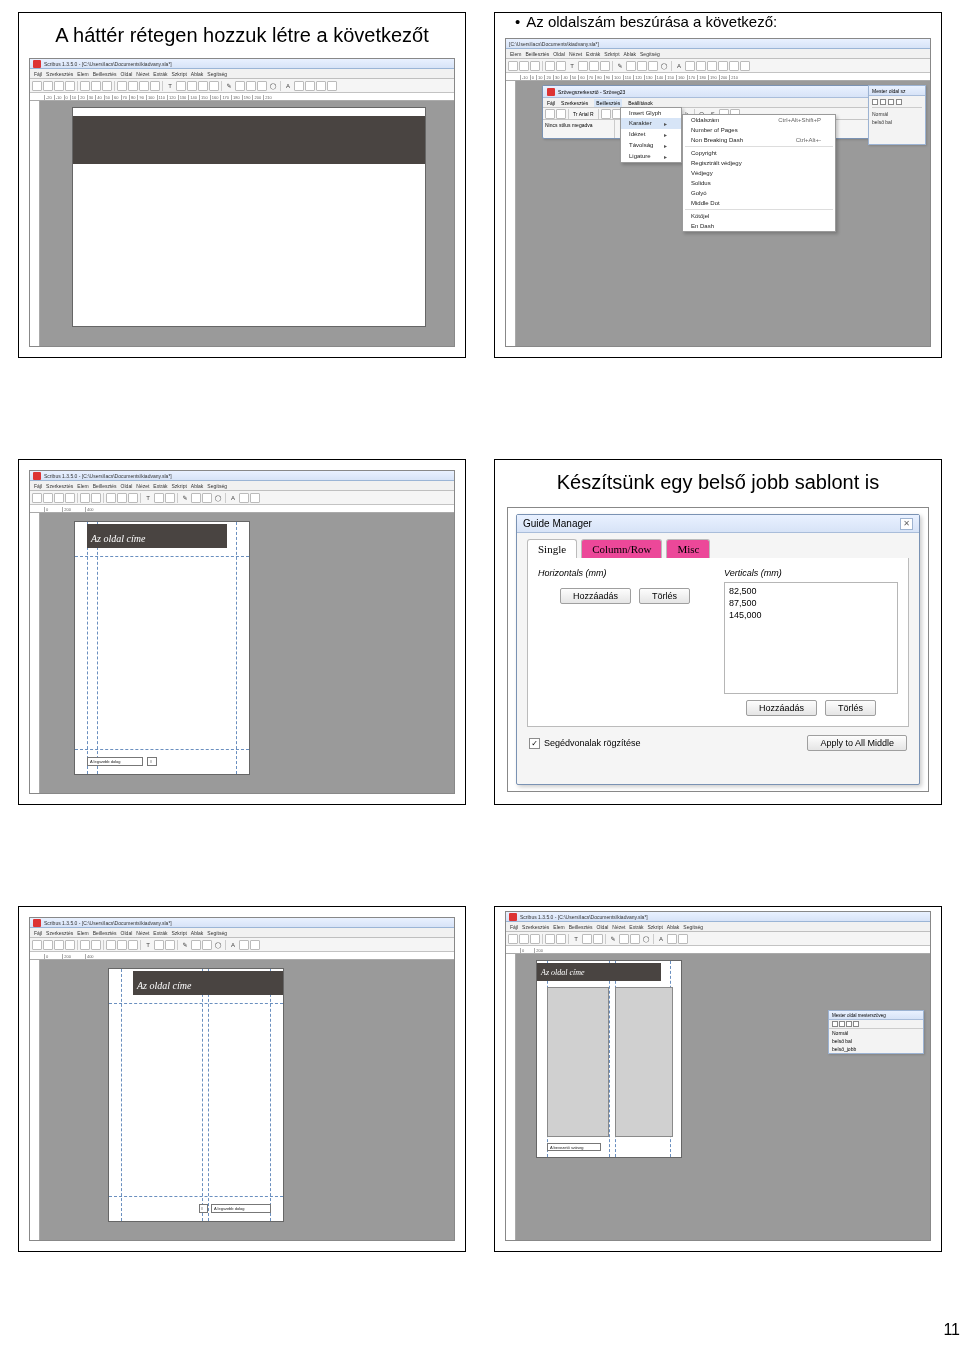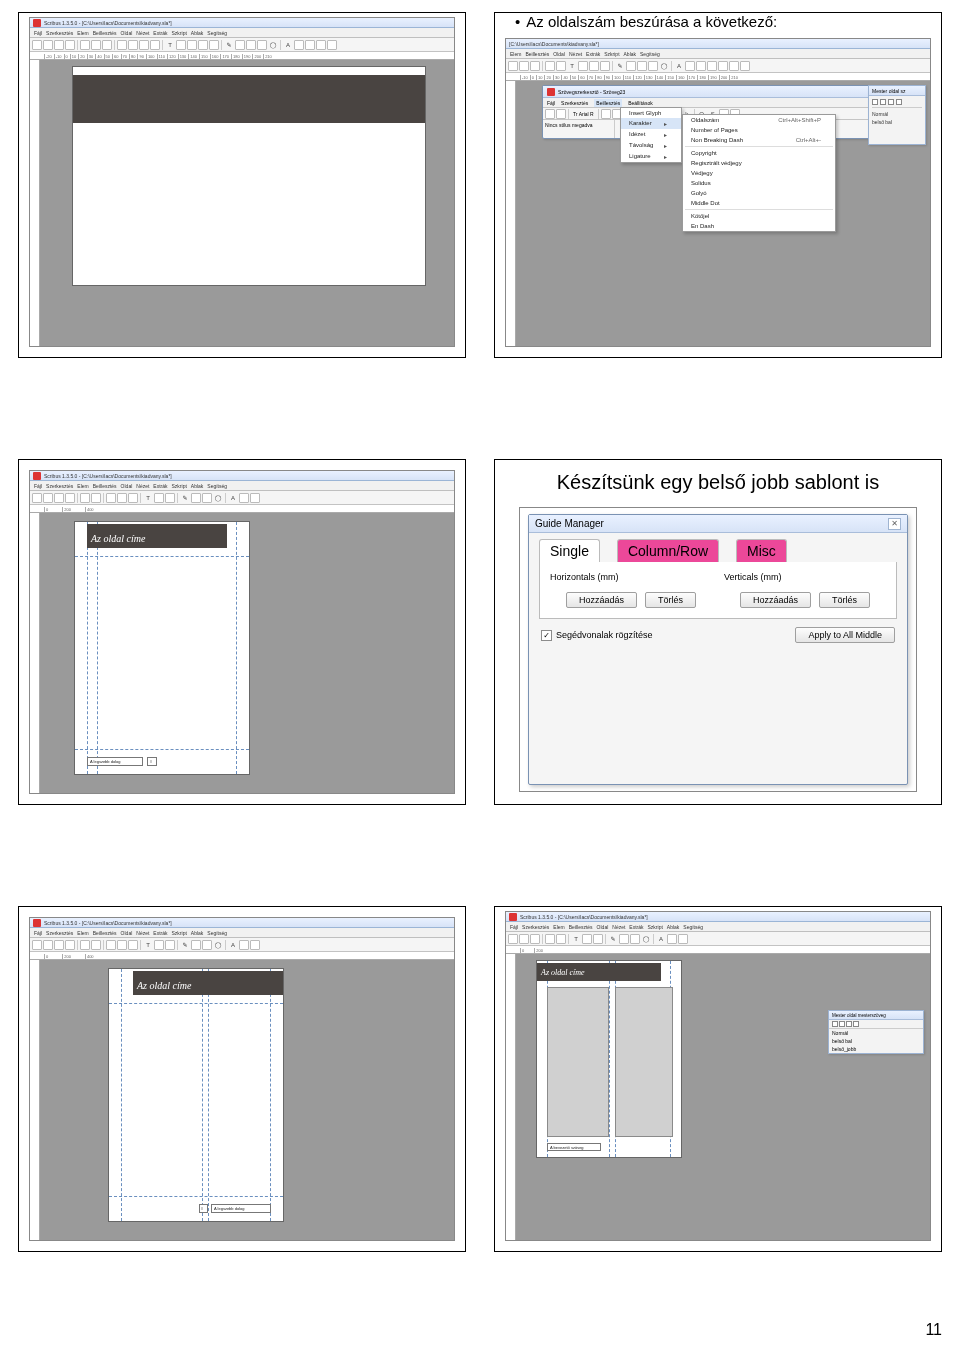--- a/index.html
+++ b/index.html
@@ -145,62 +145,63 @@
     border-radius: 2px;
     box-shadow: 2px 2px 4px rgba(0,0,0,0.2);
   }
   .dlg-title {
     height: 18px; background: linear-gradient(#e9f1ff,#d7e3f7);
     border-bottom: 1px solid #a9bdda;
     display: flex; align-items: center; justify-content: space-between;
     padding: 0 6px; font-size: 10px;
   }
   .dlg-close { width: 13px; height: 12px; border: 1px solid #9fb4d1; background: #fff; display: flex; align-items: center; justify-content: center; font-size: 8px; color: #666; }
-  .dlg-tabs { display: flex; gap: 17px; padding: 6px 10px 0; font-size: 14px; }
+  .dlg-tabs { display: flex; gap: 4px; padding: 6px 10px 0; font-size: 11px; font-family: Liberation Serif, serif; }
   .dlg-tab { padding: 3px 10px; border: 1px solid #bbb; border-bottom: none; background: #ec4899; border-radius: 3px 3px 0 0; }
   .dlg-tab.active { background: #fff; }
   .dlg-body { margin: 0 10px 8px; border: 1px solid #bbb; border-top: none; background: #fff; padding: 10px; font-size: 9px; }
   .cols { display: flex; gap: 12px; }
   .col { flex: 1; display: flex; flex-direction: column; }
-  .col-label { margin-bottom: 4px; }
+  .col-label { margin-bottom: 4px; font-style: italic; }
   .listbox { flex: 1; border: 1px solid #b6b6b6; background: #fff; min-height: 112px; padding: 2px; font-size: 9px; }
   .listbox div { padding: 1px 2px; }
   .btn-row { display: flex; gap: 8px; justify-content: center; margin-top: 6px; }
   .btn { padding: 2px 12px; font-size: 9px; border: 1px solid #9f9f9f; background: linear-gradient(#fdfdfd,#e5e5e5); border-radius: 2px; }
   .dlg-footer { display: flex; justify-content: space-between; align-items: center; padding: 0 12px 10px; font-size: 9px; }
   .chk { width: 11px; height: 11px; border: 1px solid #8c8c8c; background: #fff; display: inline-flex; align-items: center; justify-content: center; font-size: 8px; margin-right: 4px; }
 
   
   .layers {
     position: absolute; background: #f3f3f3; border: 1px solid #9cb3d3;
     box-shadow: 1px 1px 2px rgba(0,0,0,0.15);
   }
   .layers .hdr { height: 9px; background: linear-gradient(#e9f1ff,#d7e3f7); border-bottom: 1px solid #a9bdda; font-size: 4.5px; padding: 0 3px; display: flex; align-items: center; }
   .layers .tbl { font-size: 5px; }
   .layers .lrow { display: flex; padding: 1px 3px; gap: 3px; }
   .icongrp { display: flex; gap: 1px; }
   .micon { width: 6px; height: 6px; border: 0.5px solid #888; background: #fff; }
 
   .pagenum {
     position: absolute;
-    right: 18px;
+    right: 0;
     bottom: 6px;
     font-size: 16px;
     color: #000;
   }
 
   .text-frame { position: absolute; background: #d0d0d0; border: 1px solid #8a8a8a; }
   .tf-light { background: #fff; }
 </style>
 </head>
 <body>
 
 <div class="slide-pair" style="top: 12px;">
 
   <div class="slide">
+    <div class="slide-title">A háttér rétegen hozzuk létre a következőt</div>
     <div class="slide-image">
       <div class="sb-titlebar">
         <span class="sb-logo"></span>
         <span class="sb-title">Scribus 1.3.5.0 - [C:\Users\Iacs\Documents\kiadvany.sla*]</span>
       </div>
       <div class="sb-menubar">
         <span>Fájl</span>
         <span>Szerkesztés</span>
         <span>Elem</span>
         <span>Beillesztés</span>
@@ -550,21 +551,21 @@
               <span class="small-cap" style="left:2px; top:1px;">#</span>
             </div>
           </div>
         </div>
       </div>
     </div>
   </div>
 
   <div class="slide">
     <div class="slide-title">Készítsünk egy belső jobb sablont is</div>
-    <div class="slide-image" style="margin:6px 24px 12px; background:#fff;">
+    <div class="slide-image" style="margin:6px 12px 12px; background:#fff;">
       <div class="dlg" style="left:8px; top:6px; right:8px; bottom:6px;">
         <div class="dlg-title">
           <span>Guide Manager</span>
           <span class="dlg-close">✕</span>
         </div>
         <div class="dlg-tabs">
           <div class="dlg-tab active">Single</div>
           <div class="dlg-tab">Column/Row</div>
           <div class="dlg-tab">Misc</div>
         </div>
@@ -572,20 +573,25 @@
           <div class="cols">
             <div class="col">
               <div class="col-label">Horizontals (mm)</div>
               <div class="btn-row">
                 <div class="btn">Hozzáadás</div>
                 <div class="btn">Törlés</div>
               </div>
             </div>
             <div class="col">
               <div class="col-label">Verticals (mm)</div>
+              <div class="listbox">
+                <div>82,500</div>
+                <div>87,500</div>
+                <div>145,000</div>
+              </div>
               <div class="btn-row">
                 <div class="btn">Hozzáadás</div>
                 <div class="btn">Törlés</div>
               </div>
             </div>
           </div>
         </div>
         <div class="dlg-footer">
           <label style="display:flex; align-items:center;">
             <span class="chk">✓</span>

